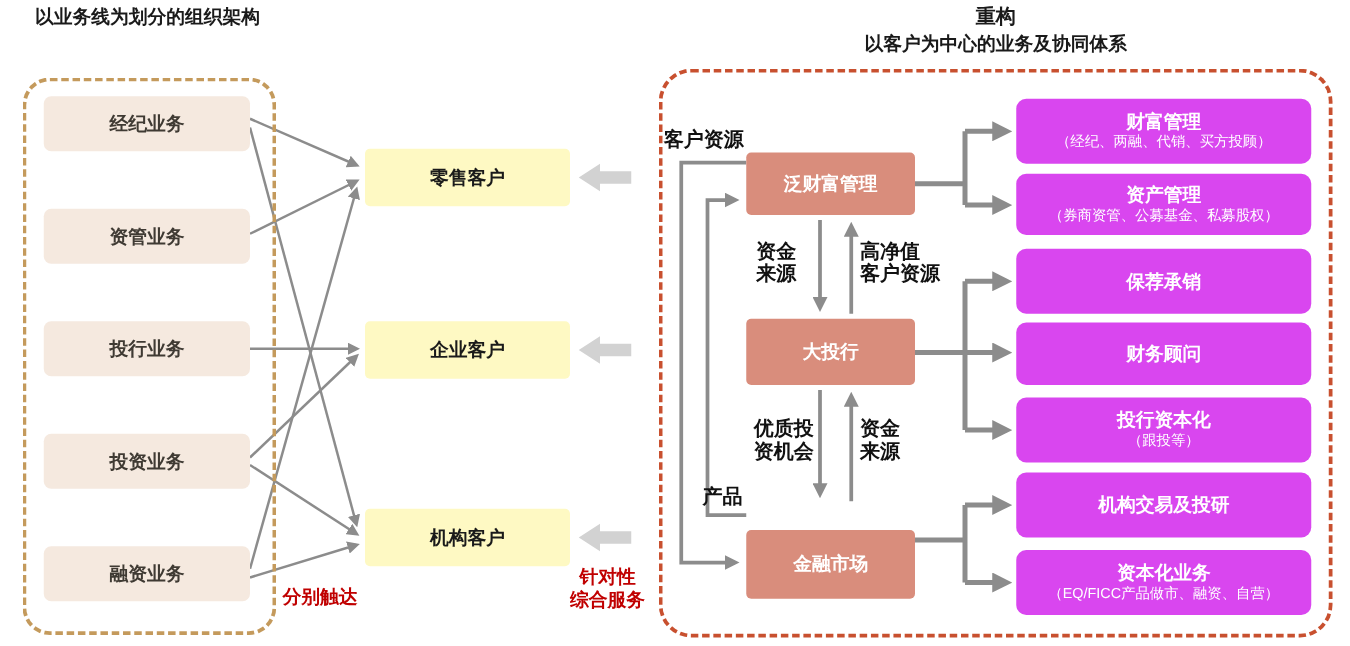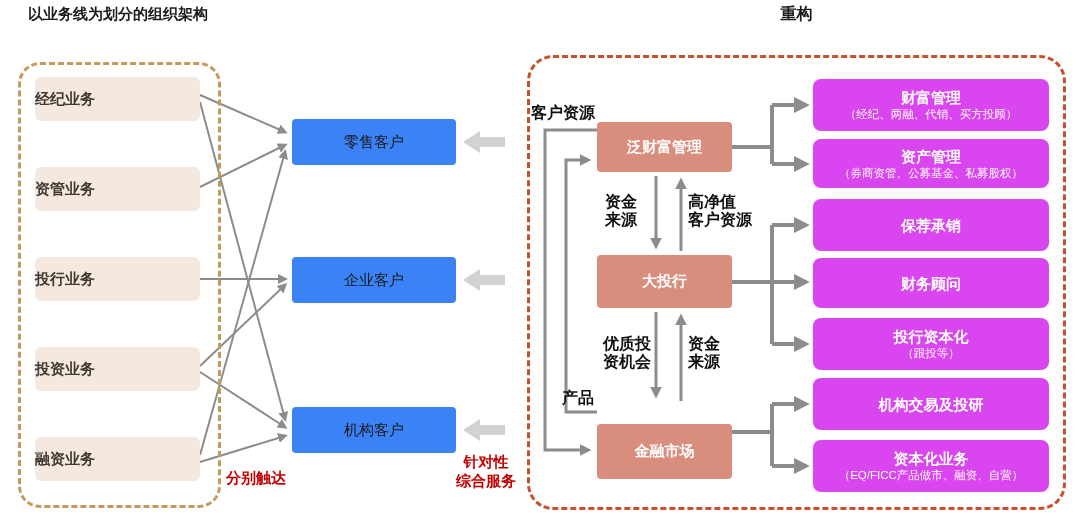--- a/index.html
+++ b/index.html
@@ -6,25 +6,25 @@
   .canvas{position:relative;width:1080px;height:517px;background:#ffffff;
     font-family:"Liberation Sans","DejaVu Sans",sans-serif;color:#1a1a1a;overflow:hidden;}
   .abs{position:absolute;}
   svg.layer{position:absolute;left:0;top:0;pointer-events:none;}
   .panel-title{font-weight:bold;text-align:center;color:#1a1a1a;}
   .panel-title .t1{font-size:16px;line-height:22px;}
   .panel-title .t2{font-size:15px;line-height:22px;}
   .dash-left{border:3px dashed #c49a5c;border-radius:22px;}
   .dash-right{border:3px dashed #c8502f;border-radius:26px;}
   .biz-box{left:35px;width:165px;height:44px;background:#f5e9df;border-radius:6px;
-    display:flex;align-items:center;justify-content:flex-start;
+    display:flex;align-items:center;justify-content:center;
     font-weight:bold;font-size:15px;color:#3f3a33;}
-  .cust-box{left:292px;width:164px;height:46px;background:#3b82f6;border-radius:4px;
+  .cust-box{left:292px;width:164px;height:46px;background:#fef9c3;border-radius:4px;
     display:flex;align-items:center;justify-content:center;
-    font-weight:normal;font-size:15px;color:#1a1a1a;}
+    font-weight:bold;font-size:15px;color:#1a1a1a;}
   .hub-box{left:597px;width:135px;background:#d98d7c;border-radius:4px;
     display:flex;align-items:center;justify-content:center;
     font-weight:bold;font-size:15px;color:#ffffff;}
   .out-box{left:813px;width:236px;background:#d946ef;border-radius:8px;
     display:flex;flex-direction:column;align-items:center;justify-content:center;
     text-align:center;color:#ffffff;padding:2px 6px;box-sizing:border-box;}
   .out-title{font-weight:bold;font-size:15px;line-height:19px;}
   .out-note{font-size:11.5px;line-height:15px;}
   .out-note:empty{display:none;}
   .flow-label{font-weight:bold;font-size:16px;line-height:18px;color:#111;}
@@ -122,20 +122,21 @@
       <span>机构客户</span>
     </div>
 
   <div class="abs red-label" style="left:446px;top:452px;width:80px;text-align:center;">
     <div>针对性</div>
     <div>综合服务</div>
   </div>
 
   <div class="abs panel-title" style="left:530px;top:3px;width:533px;">
     <div class="t1">重构</div>
+    <div class="t2">以客户为中心的业务及协同体系</div>
   </div>
 
   <div class="abs dash-right" style="left:527px;top:55px;width:533px;height:449px;"></div>
 
   <div class="abs hub-box" style="top:122px;height:50px;">
       <span>泛财富管理</span>
     </div>
   <div class="abs hub-box" style="top:255px;height:53px;">
       <span>大投行</span>
     </div>

